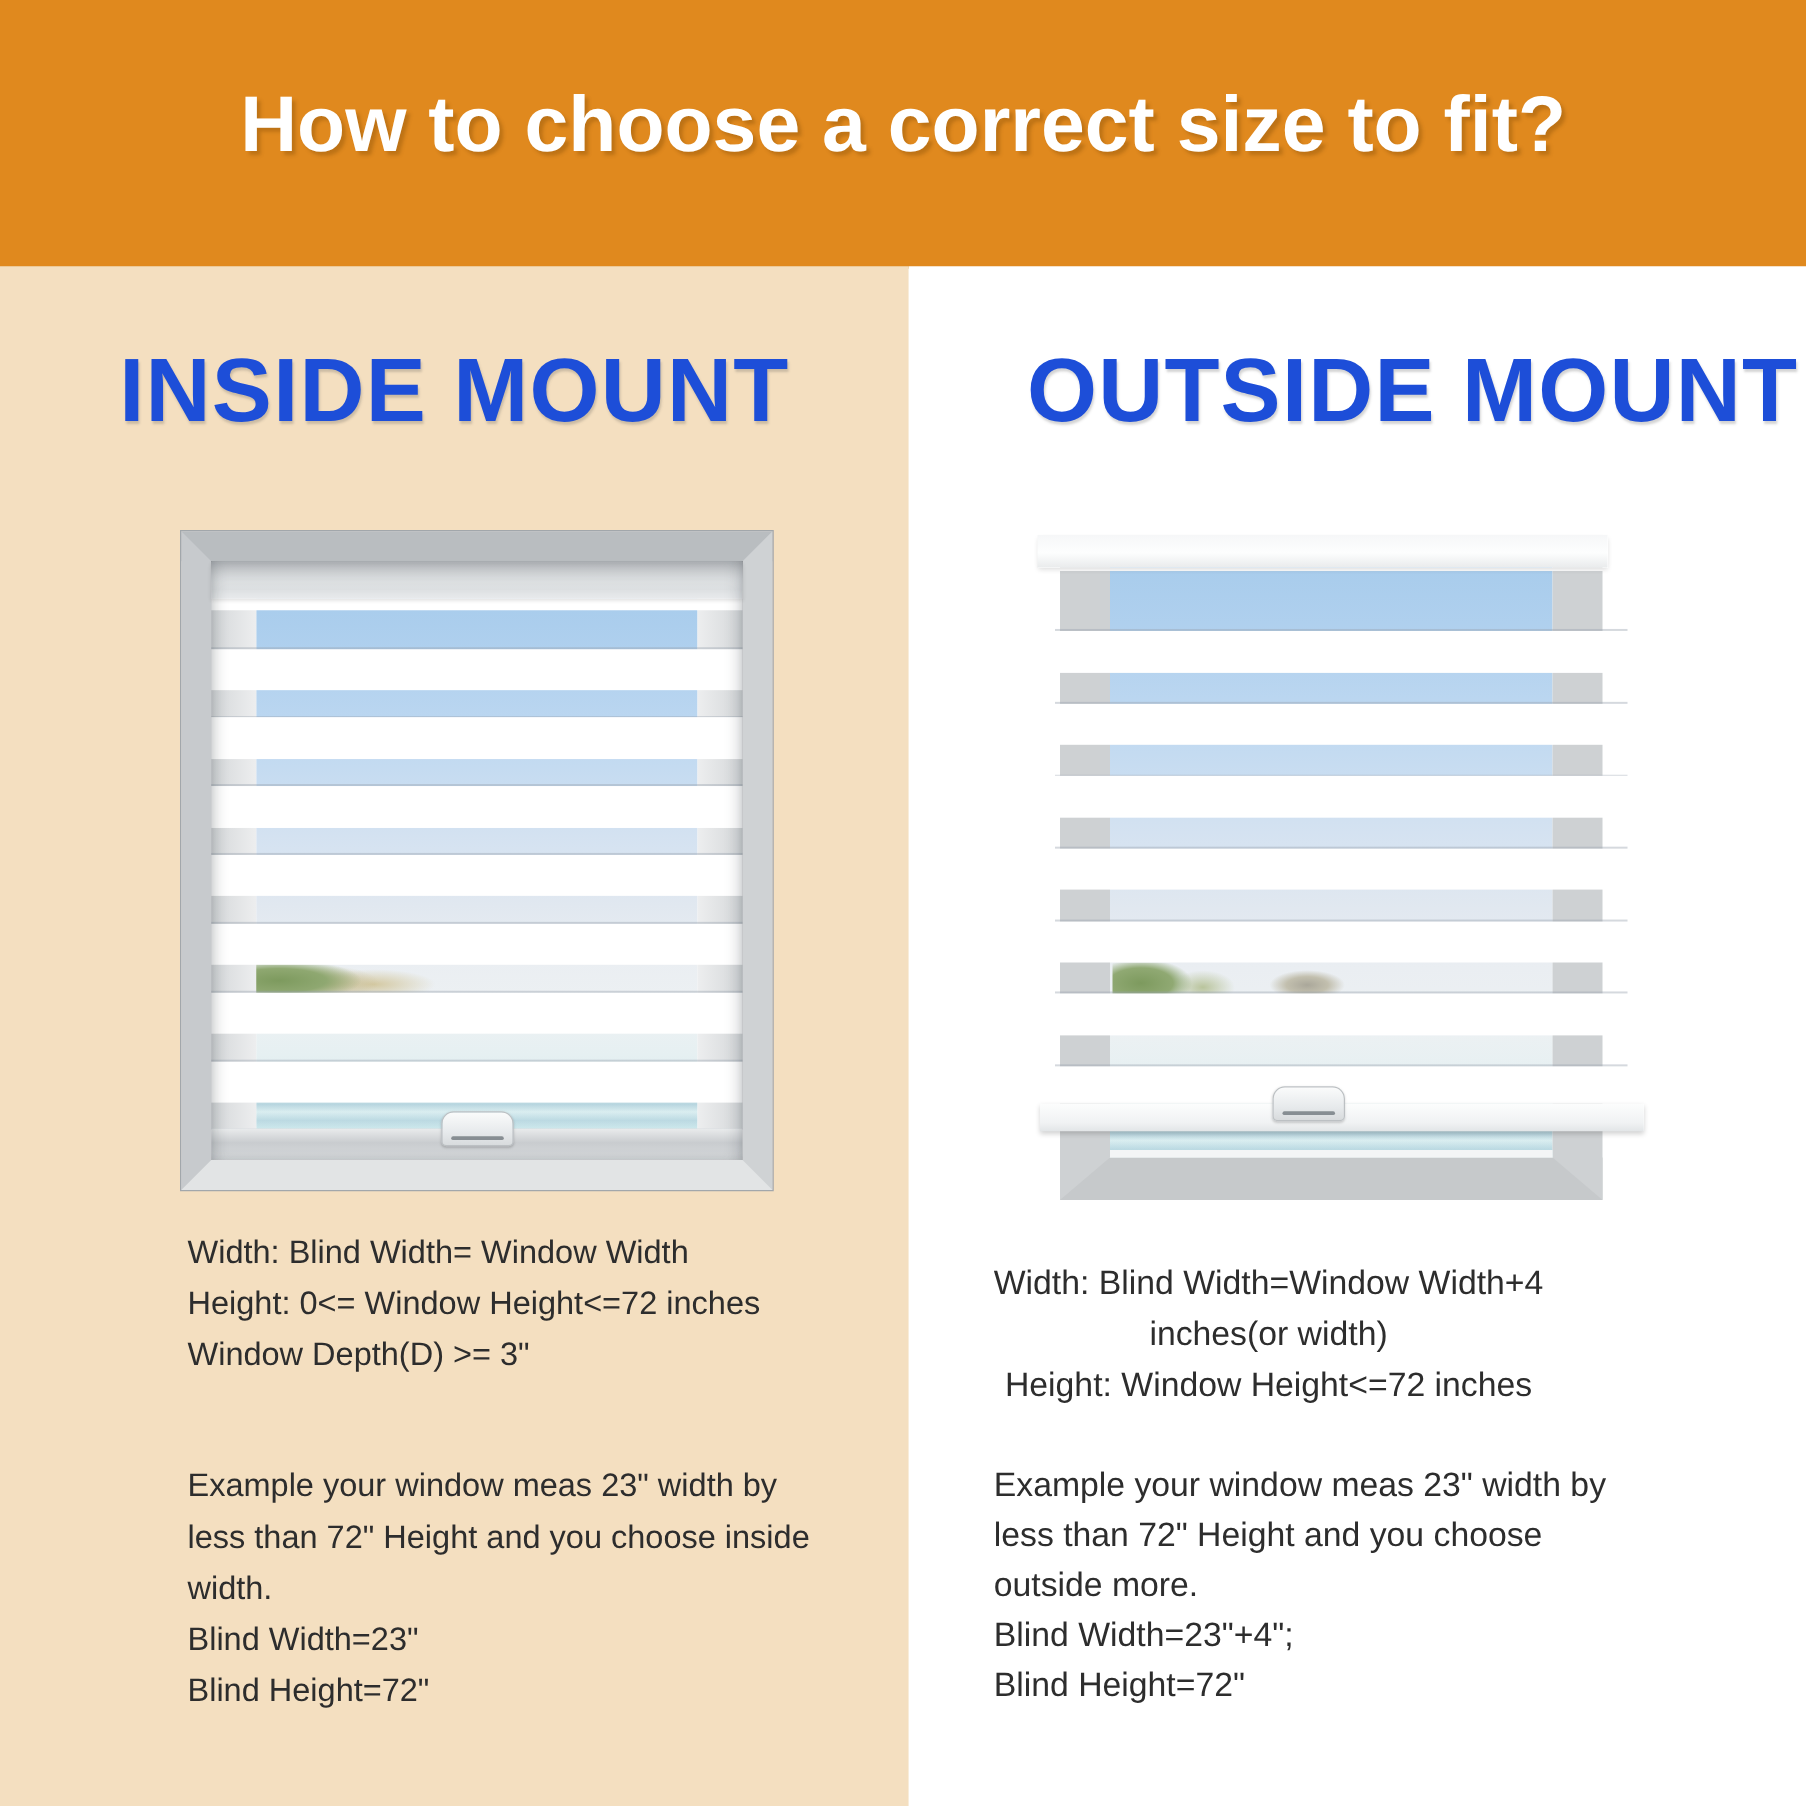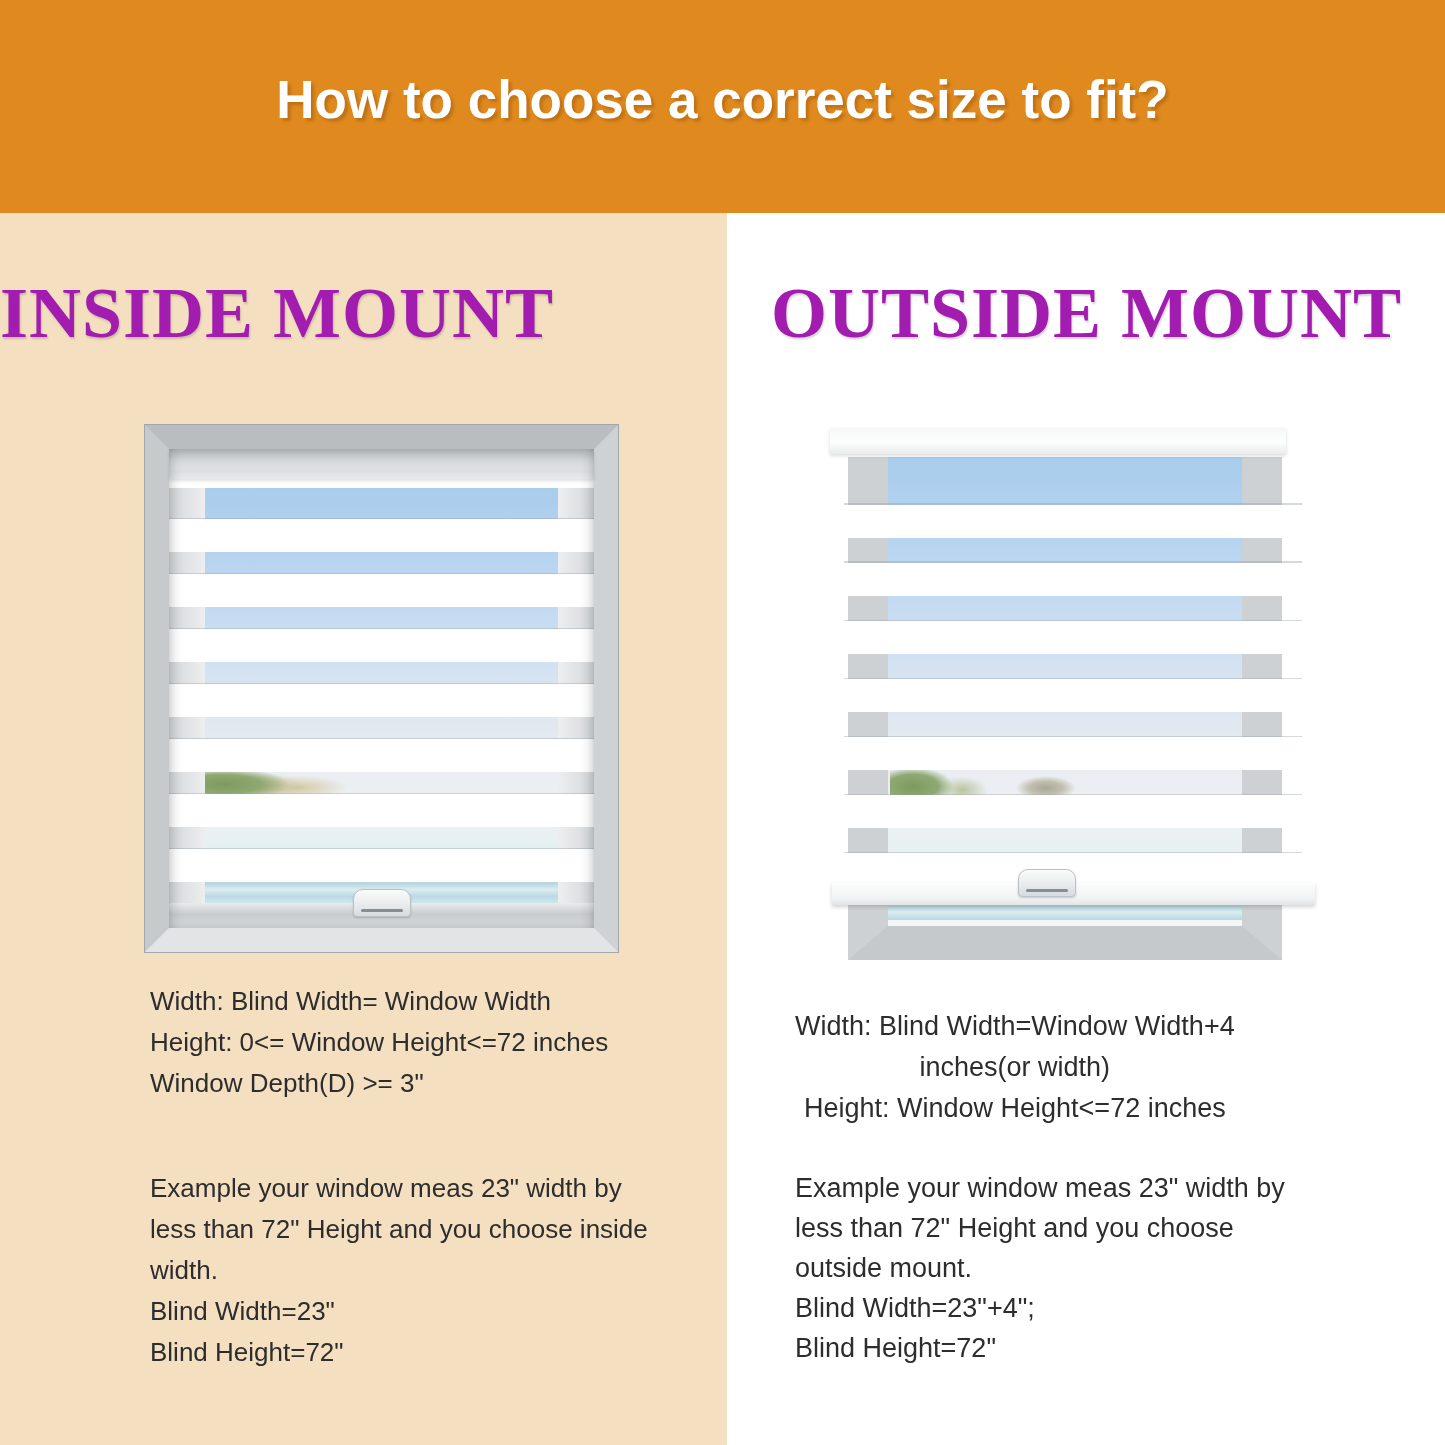--- a/index.html
+++ b/index.html
@@ -7,32 +7,31 @@
     position:relative;width:1445px;height:1445px;overflow:hidden;
     font-family:"Liberation Sans", sans-serif;background:#ffffff;
   }
   
   .banner{
     position:absolute;left:0;top:0;width:1445px;height:213px;
     background:#E0891E;display:flex;align-items:center;justify-content:center;
     border-bottom:2px solid rgba(0,0,0,0.05);
   }
   .banner-title{
-    color:#ffffff;font-size:53px;font-weight:bold;letter-spacing:0px;
+    color:#ffffff;font-size:63px;font-weight:bold;letter-spacing:0px;
     text-shadow:3px 3px 3px rgba(110,62,0,0.30);white-space:nowrap;padding-bottom:14px;
   }
   
   .panel{position:absolute;top:213px;height:1232px;}
   .panel-left{left:0;width:727px;background:#F4DFC0;}
   .panel-right{left:727px;width:718px;background:#FFFFFF;}
   .mount-heading{
-    position:absolute;top:272px;font-size:72px;font-weight:bold;color:#a21caf;
-    letter-spacing:1px;text-align:left;white-space:nowrap;
+    position:absolute;top:272px;font-size:72px;font-weight:bold;color:#1d4ed8;
+    letter-spacing:1px;text-align:center;white-space:nowrap;
     text-shadow:1px 2px 2px rgba(80,80,80,0.25);
-    font-family:Liberation Serif, serif;
   }
   .heading-left{left:0;width:727px;}
   .heading-right{left:727px;width:718px;padding-left:44px;}
   
   .glass-gradient{
     background:linear-gradient(to bottom,
       #a8ccec 0%, #b3d2ef 15%, #c2daf1 30%, #d4e2f1 45%, #e1e8f0 58%,
       #eaeef2 68%, #edf1f3 78%, #e6f0f2 86%, #d9ecee 92%, #cde8ec 100%);
   }
   .glass-gradient::after{
@@ -189,18 +188,18 @@
   </div>
 
   <div class="txt right-spec">
     <div class="tline">Width: Blind Width=Window Width+4</div>
     <div class="tline">inches(or width)</div>
     <div class="tline">Height: Window Height&lt;=72 inches</div>
   </div>
   <div class="txt right-example">
     <div class="tline">Example your window meas 23" width by</div>
     <div class="tline">less than 72" Height and you choose</div>
-    <div class="tline">outside mount.</div>
+    <div class="tline">outside more.</div>
     <div class="tline">Blind Width=23"+4";</div>
     <div class="tline">Blind Height=72"</div>
   </div>
 
 </div>
 
 </body></html>

